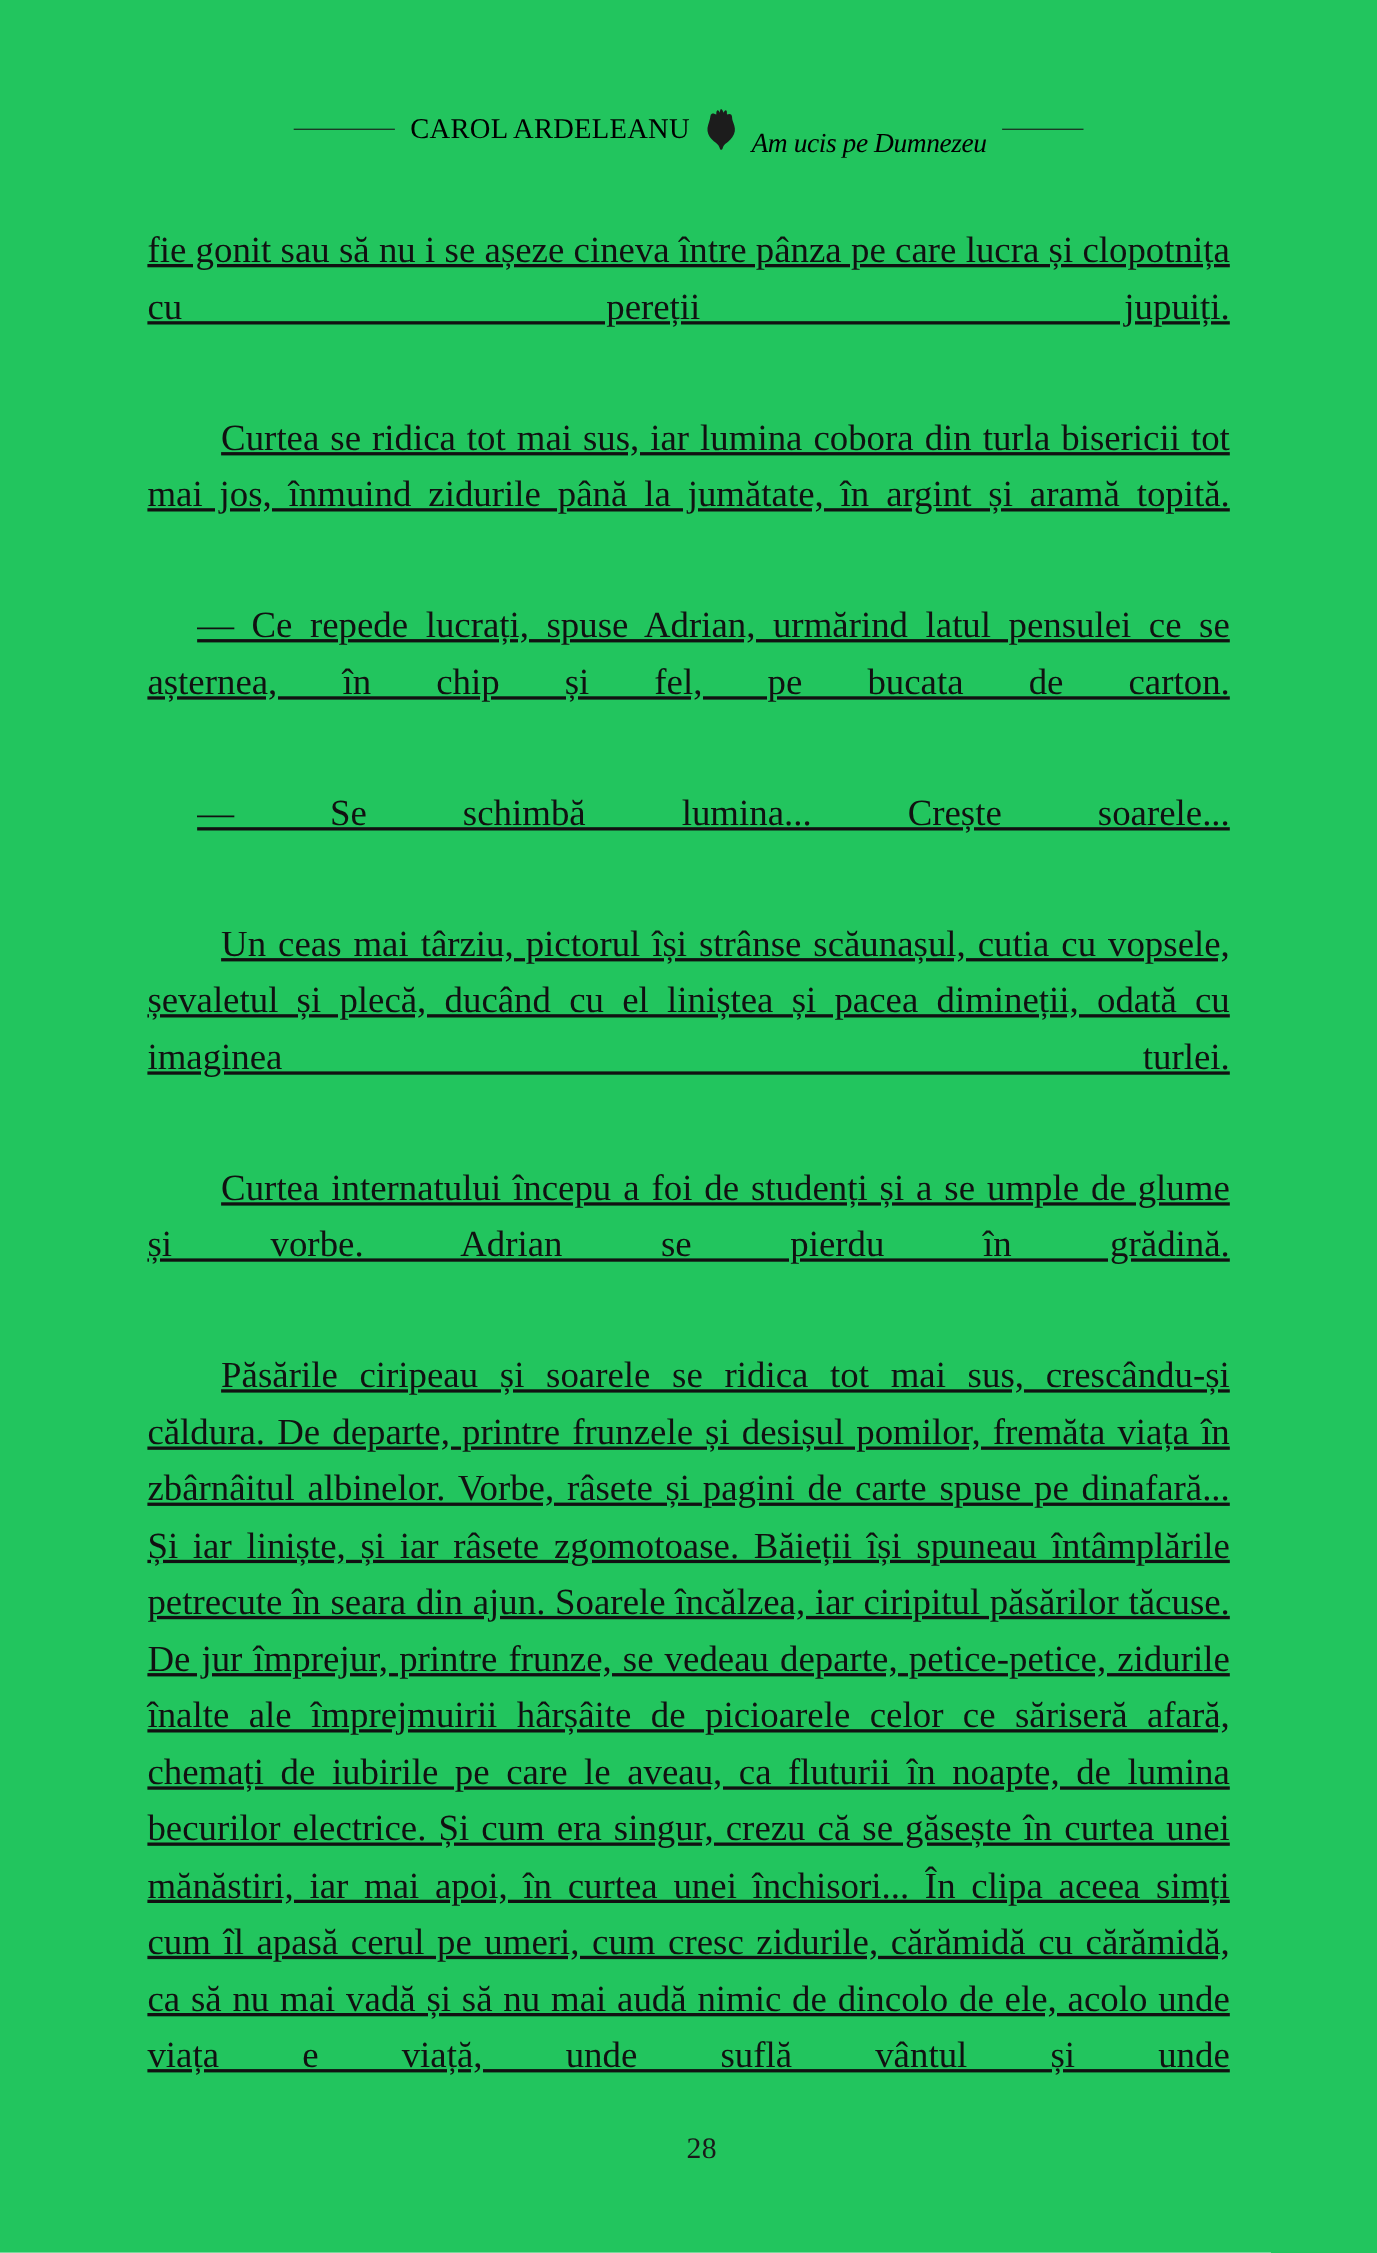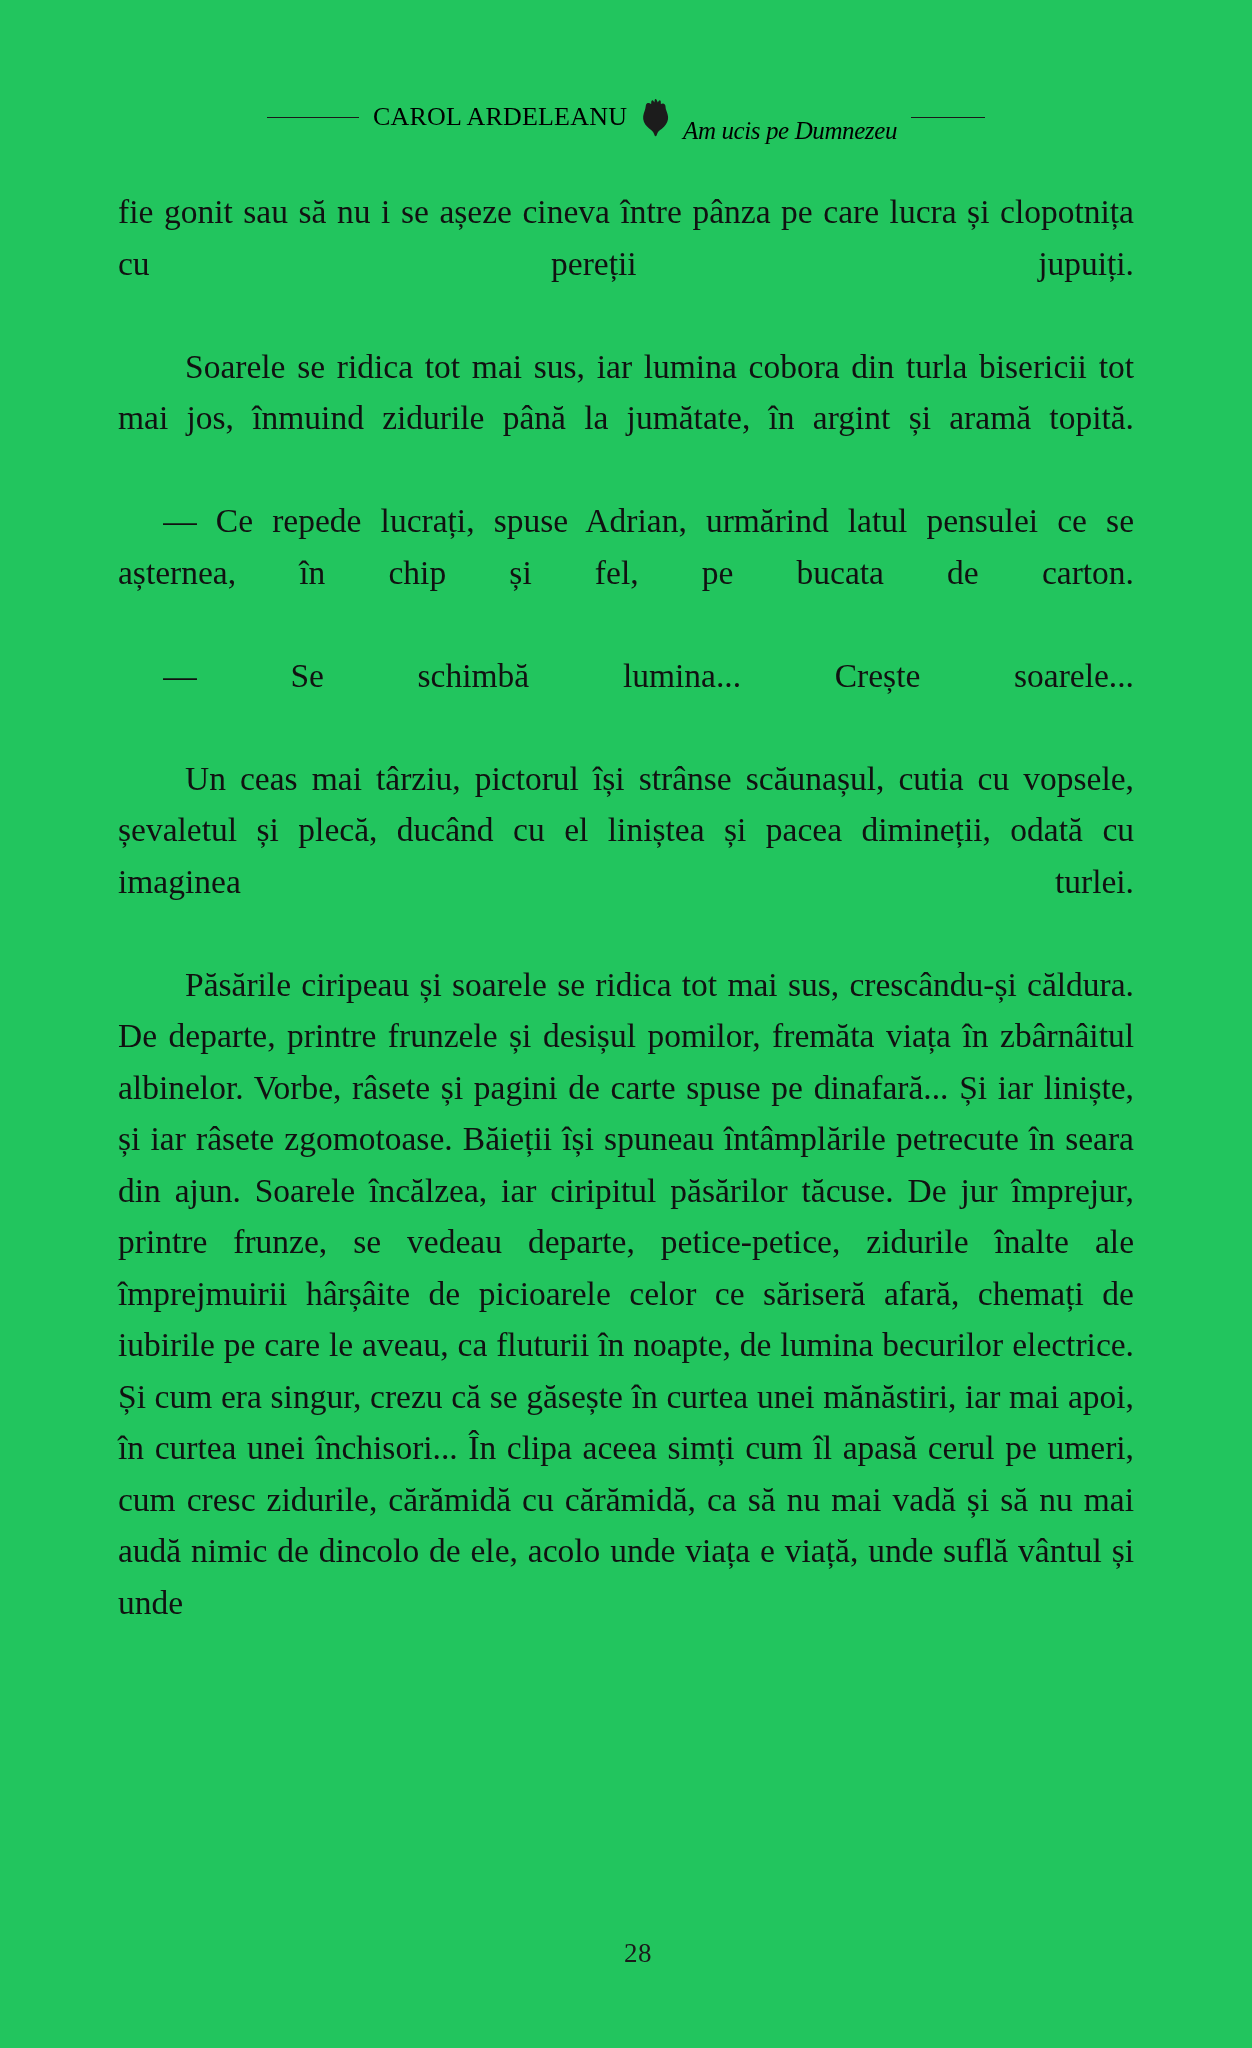--- a/index.html
+++ b/index.html
@@ -77,23 +77,24 @@
     left: 118px;
     top: 186px;
     width: 1016px;
     font-size: 33.5px;
     line-height: 51.5px;
     text-align: justify;
     text-justify: inter-word;
     color: #111111;
   }
   .textblock p {
-    margin: 0;
+    margin: 16px;
     text-indent: 2.0em;
     text-align: justify;
+    text-decoration: underline;
   }
   .textblock p.no-indent {
     text-indent: 0;
   }
   .textblock p.dialogue {
     text-indent: 1.35em;
   }
   
   .textblock p::after {
     content: "";
@@ -134,22 +135,23 @@
                  C7.5 5.7 9.0 6.6 10.2 7.1 C10.3 5.7 10.0 3.9 11.0 3.4
                  C12.0 2.9 12.8 4.4 13.4 5.4 C13.7 4.1 13.6 2.0 14.5 2 Z" fill="#1c1c1c"></path>
       </svg>
     </div>
     <div class="book-title">Am ucis pe Dumnezeu</div>
     <div class="rule rule-right"></div>
   </div>
 
   <div class="textblock">
     <p class="no-indent">fie gonit sau să nu i se așeze cineva între pânza pe care lucra și clopotnița cu pereții jupuiți.</p>
-    <p>Soarele se ridica tot mai sus, iar lumina cobora din turla bisericii tot mai jos, înmuind zidurile până la jumătate, în argint și aramă topită.</p>
+    <p>Curtea se ridica tot mai sus, iar lumina cobora din turla bisericii tot mai jos, înmuind zidurile până la jumătate, în argint și aramă topită.</p>
     <p class="dialogue">— Ce repede lucrați, spuse Adrian, urmărind latul pensulei ce se așternea, în chip și fel, pe bucata de carton.</p>
     <p class="dialogue">— Se schimbă lumina... Crește soarele...</p>
     <p>Un ceas mai târziu, pictorul își strânse scăunașul, cutia cu vopsele, șevaletul și plecă, ducând cu el liniștea și pacea dimineții, odată cu imaginea turlei.</p>
+    <p>Curtea internatului începu a foi de studenți și a se umple de glume și vorbe. Adrian se pierdu în grădină.</p>
     <p>Păsările ciripeau și soarele se ridica tot mai sus, crescându-și căldura. De departe, printre frunzele și desișul pomilor, fremăta viața în zbârnâitul albinelor. Vorbe, râsete și pagini de carte spuse pe dinafară... Și iar liniște, și iar râsete zgomotoase. Băieții își spuneau întâmplările petrecute în seara din ajun. Soarele încălzea, iar ciripitul păsărilor tăcuse. De jur împrejur, printre frunze, se vedeau departe, petice-petice, zidurile înalte ale împrejmuirii hârșâite de picioarele celor ce săriseră afară, chemați de iubirile pe care le aveau, ca fluturii în noapte, de lumina becurilor electrice. Și cum era singur, crezu că se găsește în curtea unei mănăstiri, iar mai apoi, în curtea unei închisori... În clipa aceea simți cum îl apasă cerul pe umeri, cum cresc zidurile, cărămidă cu cărămidă, ca să nu mai vadă și să nu mai audă nimic de dincolo de ele, acolo unde viața e viață, unde suflă vântul și unde</p>
   </div>
 
   <div class="folio">28</div>
 
 </div>
 
 </body></html>

